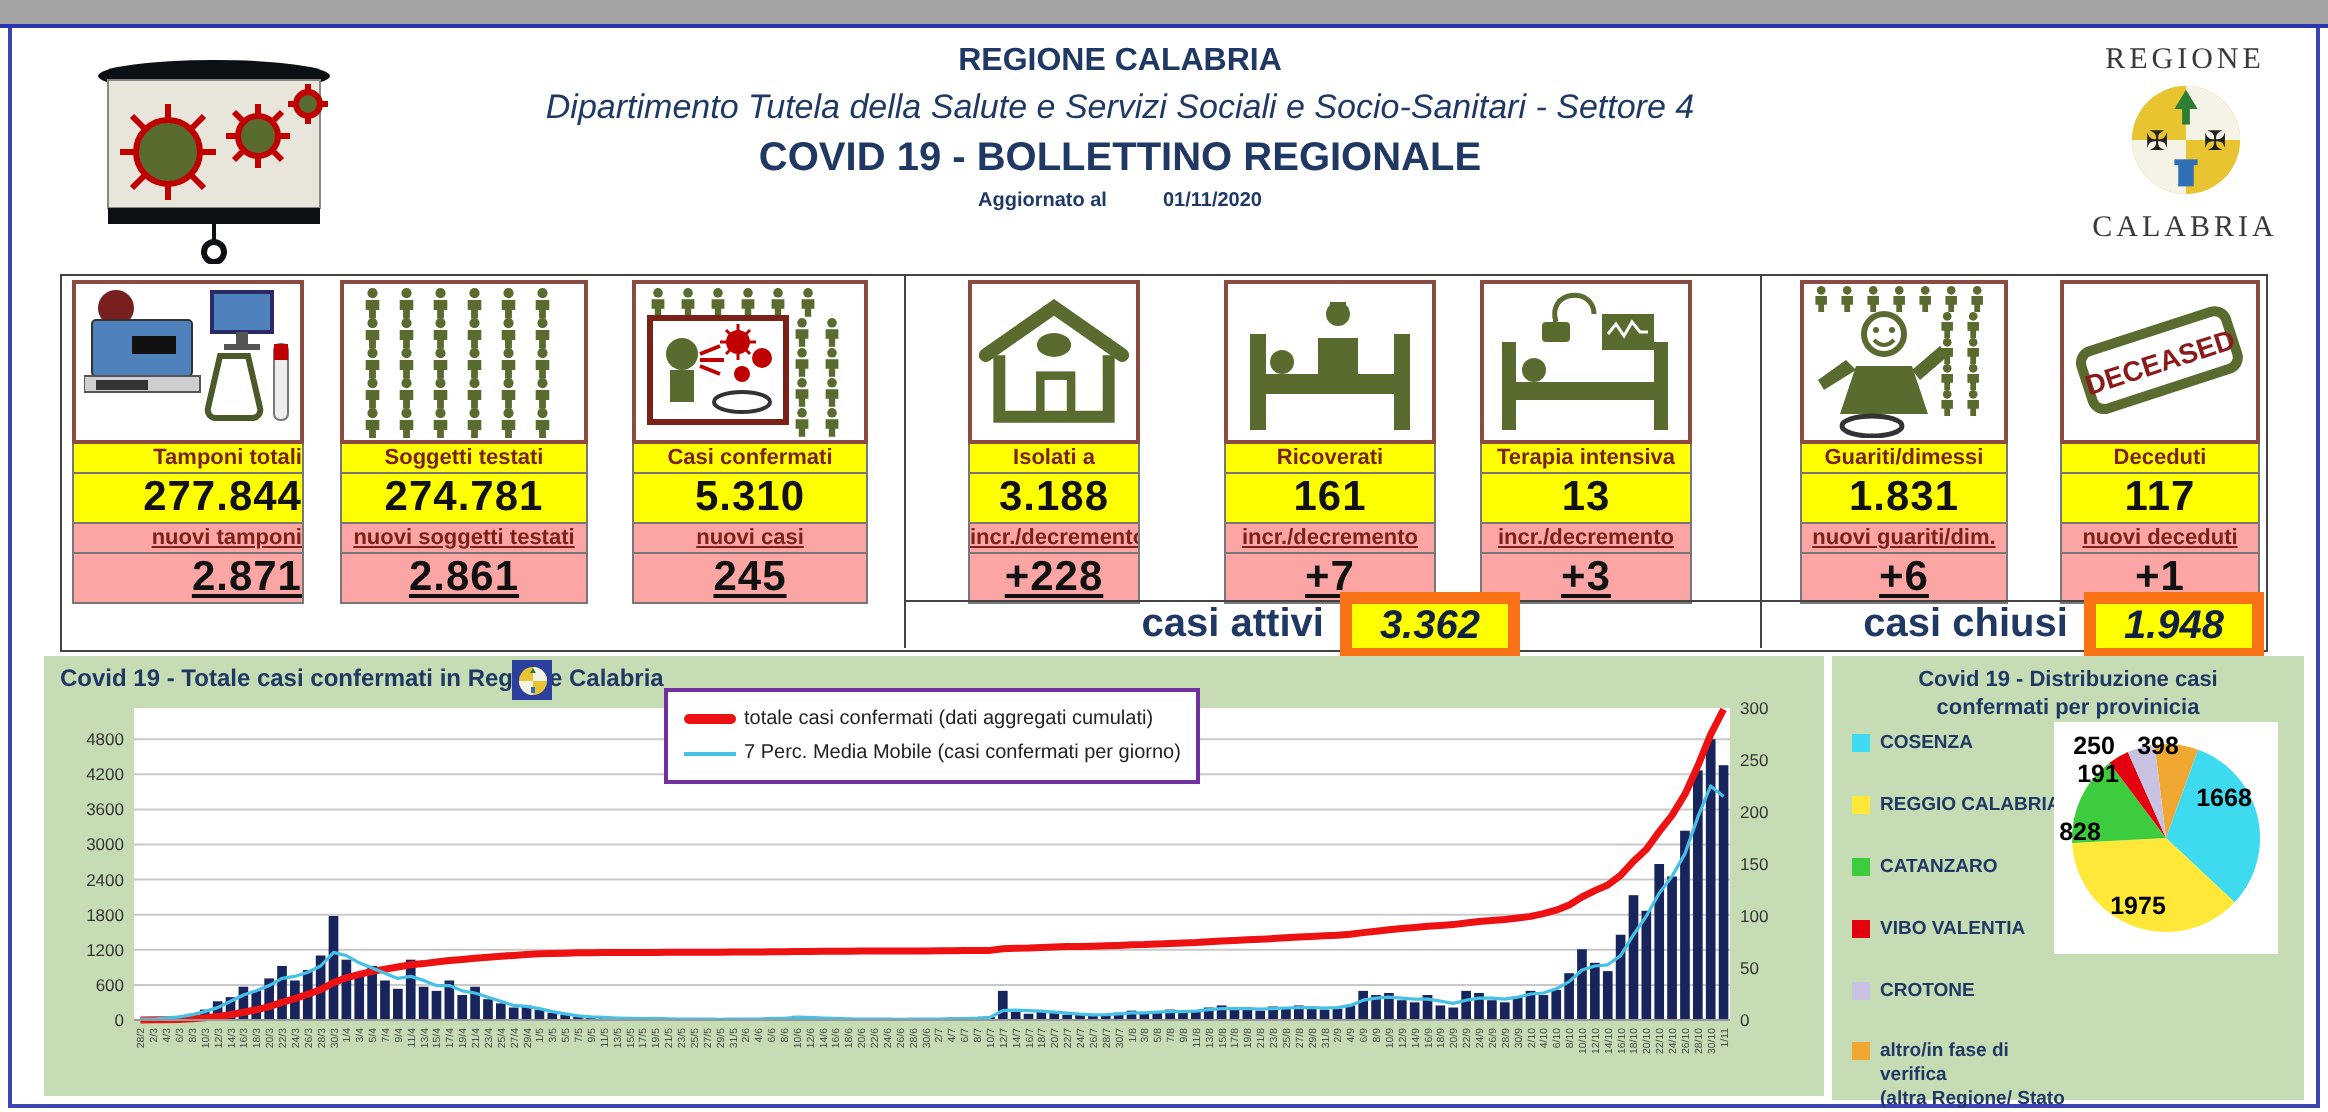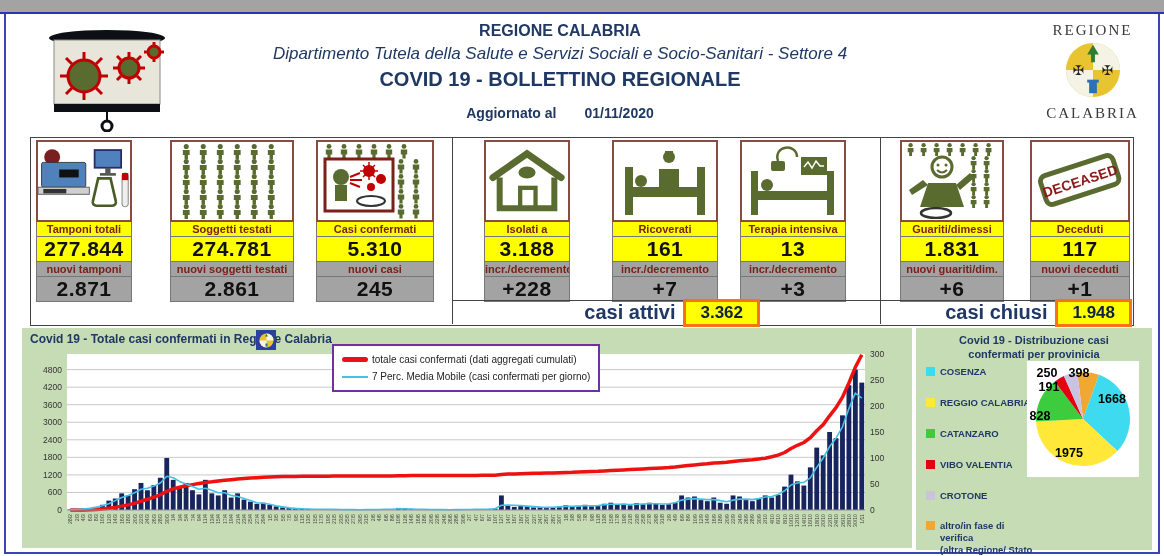--- a/index.html
+++ b/index.html
@@ -7,38 +7,38 @@
         font-family:"Liberation Sans",sans-serif;overflow:hidden;}
   .topbar{position:absolute;left:0;top:0;width:1164px;height:12px;background:#a3a3a3;}
   .topline{position:absolute;left:0;top:12px;width:1164px;height:2px;background:#2b35af;}
   .frame{position:absolute;left:4px;top:14px;width:1152px;height:538px;
          border-left:2px solid #3c44b4;border-right:2px solid #3c44b4;border-bottom:2px solid #3c44b4;}
   
   .hdr-center{position:absolute;left:240px;top:22px;width:640px;text-align:center;color:#1f3864;}
   .hdr-title{font-size:16px;font-weight:bold;}
   .hdr-dept{font-size:17px;font-weight:normal;font-style:italic;margin-top:4px;}
   .hdr-cov{font-size:20px;font-weight:bold;margin-top:4px;}
-  .hdr-upd{font-size:14px;font-weight:bold;margin-top:14px;display:flex;justify-content:center;gap:28px;}
+  .hdr-upd{font-size:10px;font-weight:bold;margin-top:4px;display:flex;justify-content:center;gap:28px;}
   .logo{position:absolute;left:1035px;top:22px;width:115px;text-align:center;color:#3a3a3a;
         font-family:"Liberation Serif",serif;}
   .logo .t{font-size:15px;letter-spacing:2px;}
   
   .tbl{position:absolute;left:30px;top:137px;width:1102px;height:187px;border:1px solid #444;}
   .vdiv{position:absolute;top:137px;height:187px;width:1px;background:#444;}
   .card{position:absolute;top:140px;text-align:center;}
   .iconbox{height:82px;border:2px solid #8b4a43;background:#fff;display:flex;align-items:center;justify-content:center;box-sizing:border-box;}
   .band{border:1px solid #777;border-top:none;box-sizing:border-box;overflow:hidden;}
   .by{background:#ffff00;}
-  .bg{background:#a3a3a3;}
+  .bg{background:#fca5a5;text-decoration:underline;}
   .blab{height:15px;font-size:11px;font-weight:bold;color:#7b2118;line-height:15px;}
   .bval{height:25px;font-size:21px;font-weight:bold;color:#111;line-height:24px;letter-spacing:0.5px;}
   .sumrow{position:absolute;top:300px;height:24px;display:flex;align-items:center;justify-content:flex-end;box-sizing:border-box;border-top:1px solid #444;}
   .sumlab{font-size:20px;font-weight:bold;color:#1f3864;margin-right:8px;}
-  .sumval{background:#ffff00;border:3px solid #f97316;font-size:17px;font-weight:bold;color:#10203f;
-          padding:0 14px;height:22px;line-height:22px;}
+  .sumval{background:#ffff00;border:6px solid #f97316;font-size:20px;font-weight:bold;color:#10203f;
+          padding:0 14px;height:22px;line-height:22px;font-style:italic;}
   
   .chartpanel{position:absolute;left:22px;top:328px;width:890px;height:220px;background:#c6dcb4;}
   .charttitle{position:absolute;left:8px;top:4px;font-size:12px;font-weight:bold;color:#1f3864;}
   .ctlogo{position:absolute;left:234px;top:2px;width:20px;height:20px;background:#2b3f9e;
           display:flex;align-items:center;justify-content:center;}
   .legend{position:absolute;left:310px;top:16px;background:#fff;border:2px solid #7030a0;
           padding:5px 8px;z-index:5;}
   .legend .li{display:flex;align-items:center;gap:4px;font-size:10px;color:#222;height:17px;}
   .sw{display:inline-block;width:26px;}
   
@@ -124,21 +124,21 @@
       <text x="15" y="35" font-size="14" fill="#222" text-anchor="middle">✠</text>
       <text x="45" y="35" font-size="14" fill="#222" text-anchor="middle">✠</text>
     </svg>
     <div class="t">CALABRIA</div>
   </div>
 
   <div class="tbl"></div>
   <div class="vdiv" style="left:452px;"></div>
   <div class="vdiv" style="left:880px;"></div>
   <div id="cards">
-      <div class="card" style="left: 36px; width: 96px;">
+      <div class="card" style="left: 36px; width: 116px; text-align: right;">
         <div class="iconbox">
           <svg width="104" height="74" viewBox="0 0 104 74">
    <circle cx="16" cy="10" r="9" fill="#7a1f1f"></circle>
             <rect x="4" y="16" width="50" height="28" rx="2" fill="#4f81bd" stroke="#333"></rect>
    <rect x="24" y="24" width="22" height="9" fill="#111"></rect>
             <rect x="0" y="44" width="58" height="8" fill="#cfcfcf" stroke="#555"></rect>
    <rect x="6" y="46" width="26" height="5" fill="#333"></rect>
    <rect x="64" y="2" width="30" height="20" fill="#4f81bd" stroke="#2a2a6a" stroke-width="2"></rect>
             <rect x="76" y="22" width="6" height="6" fill="#555"></rect>
             <rect x="70" y="28" width="18" height="3" fill="#555"></rect>

